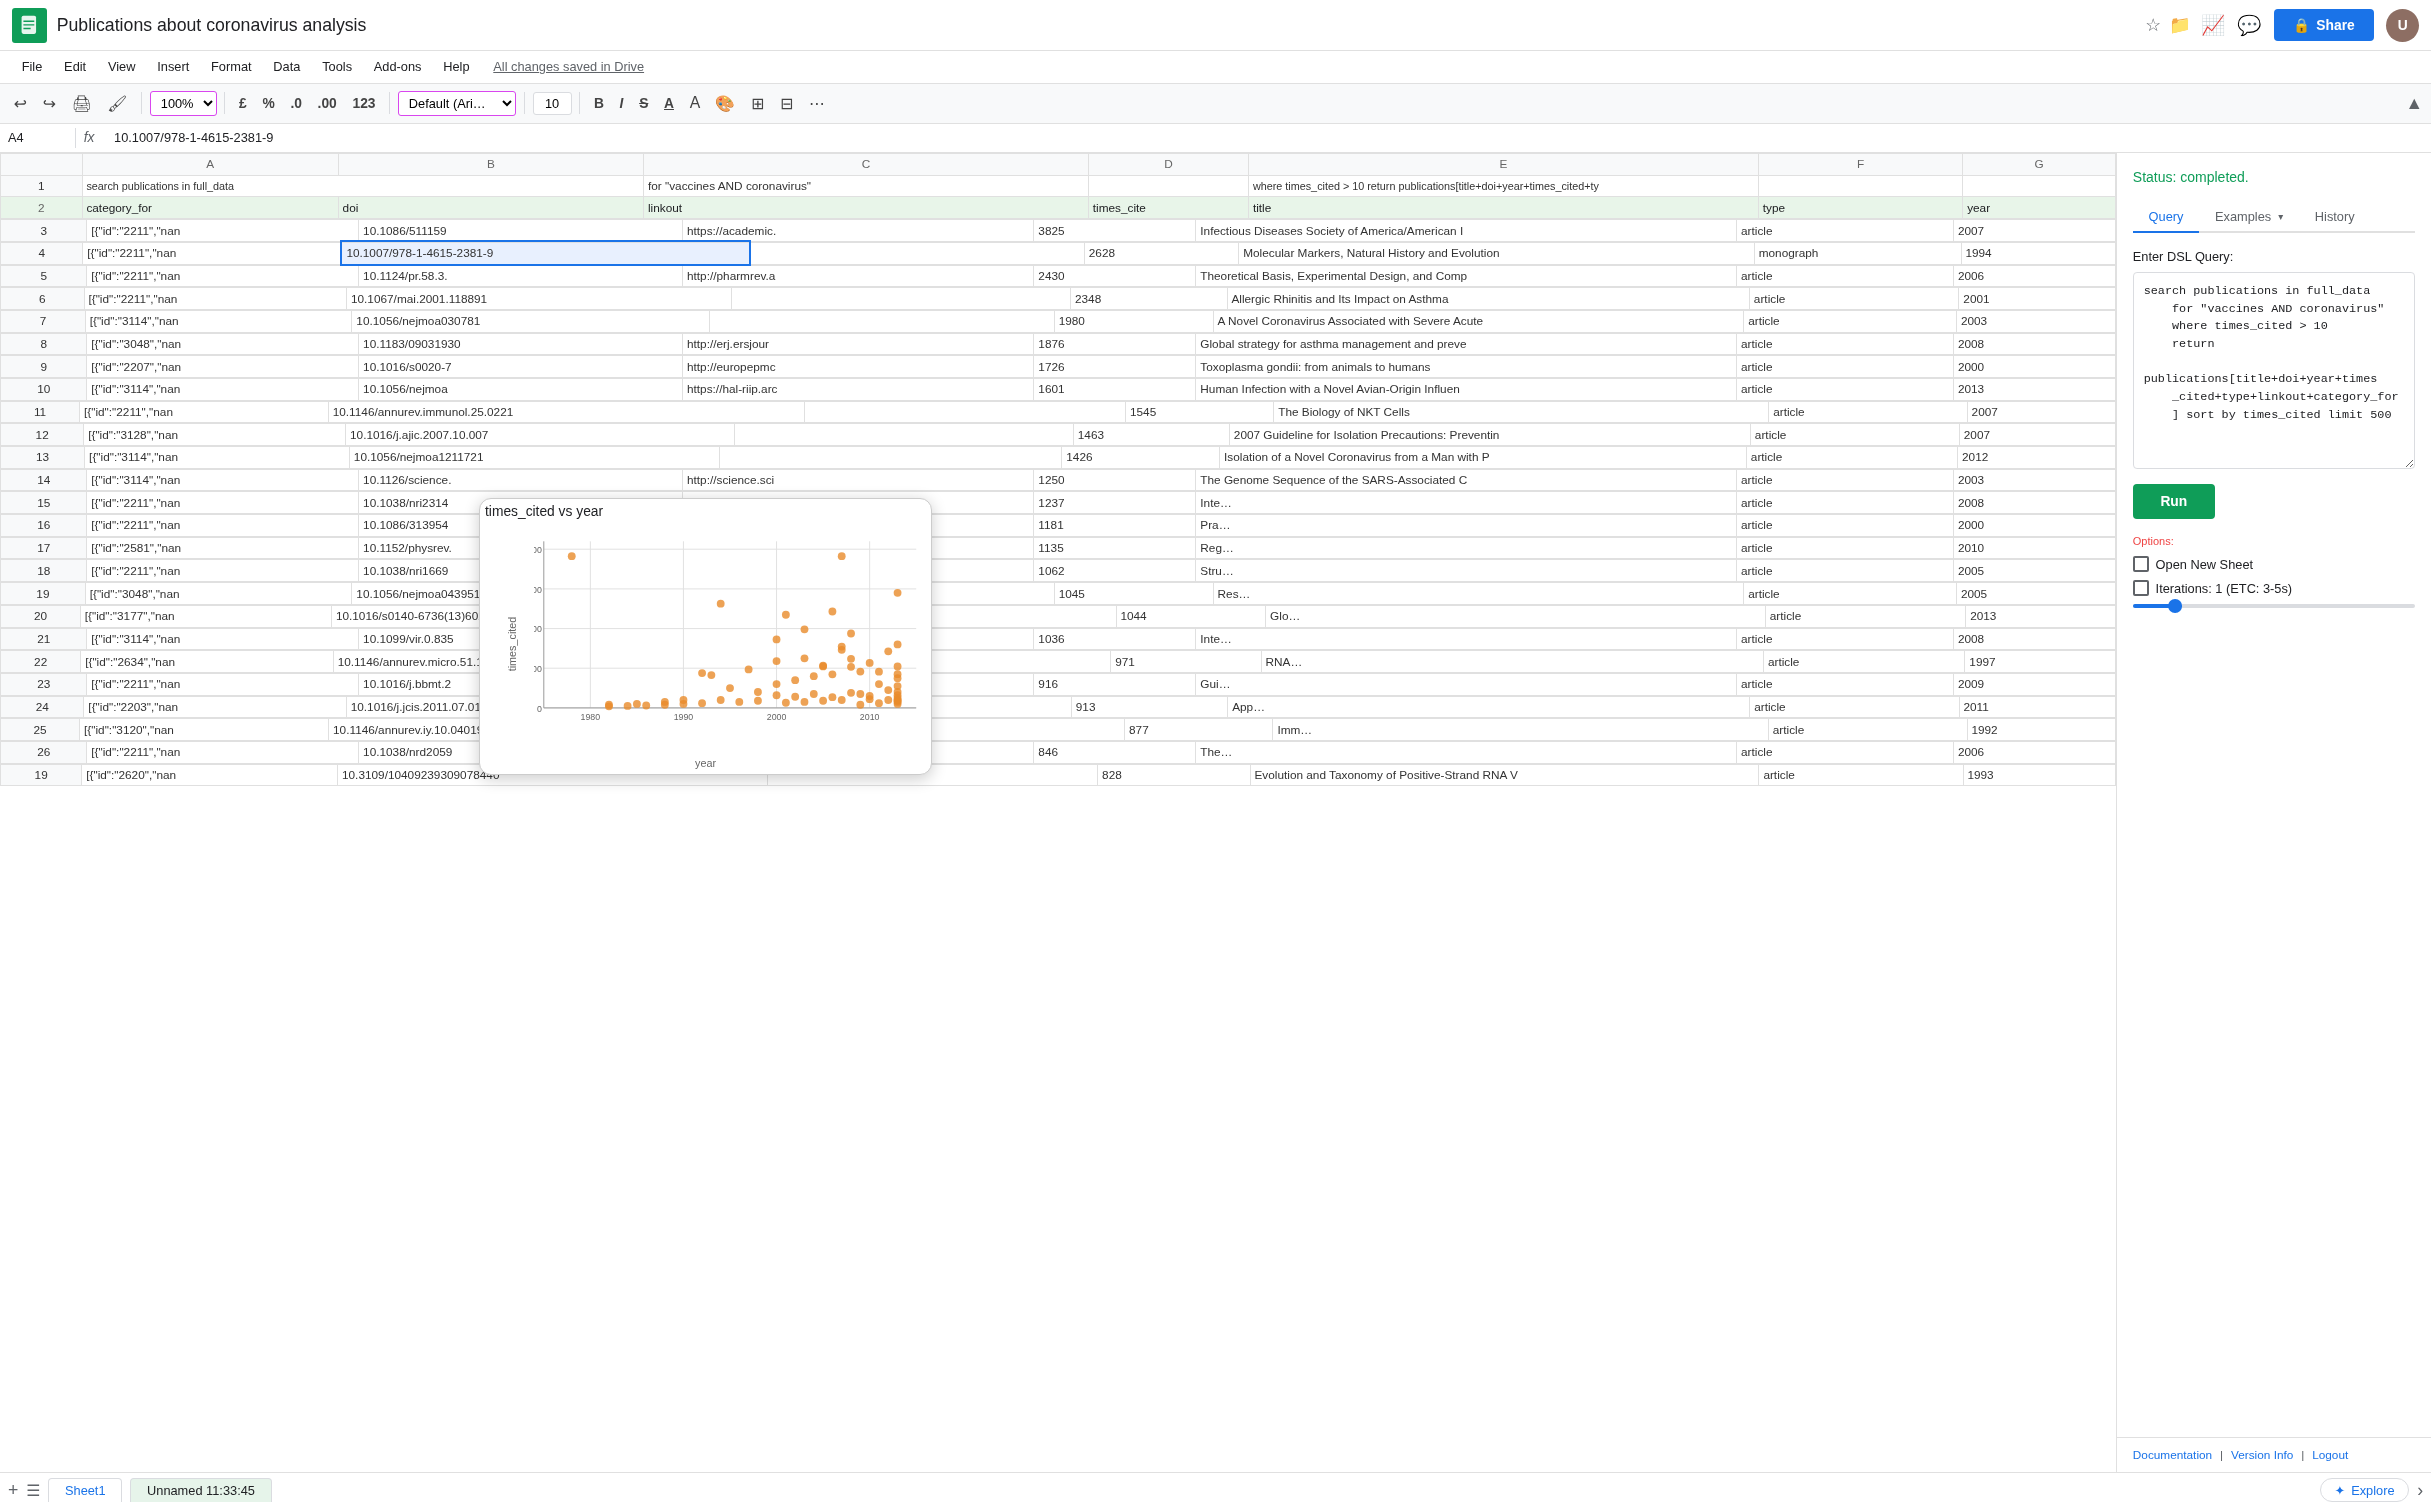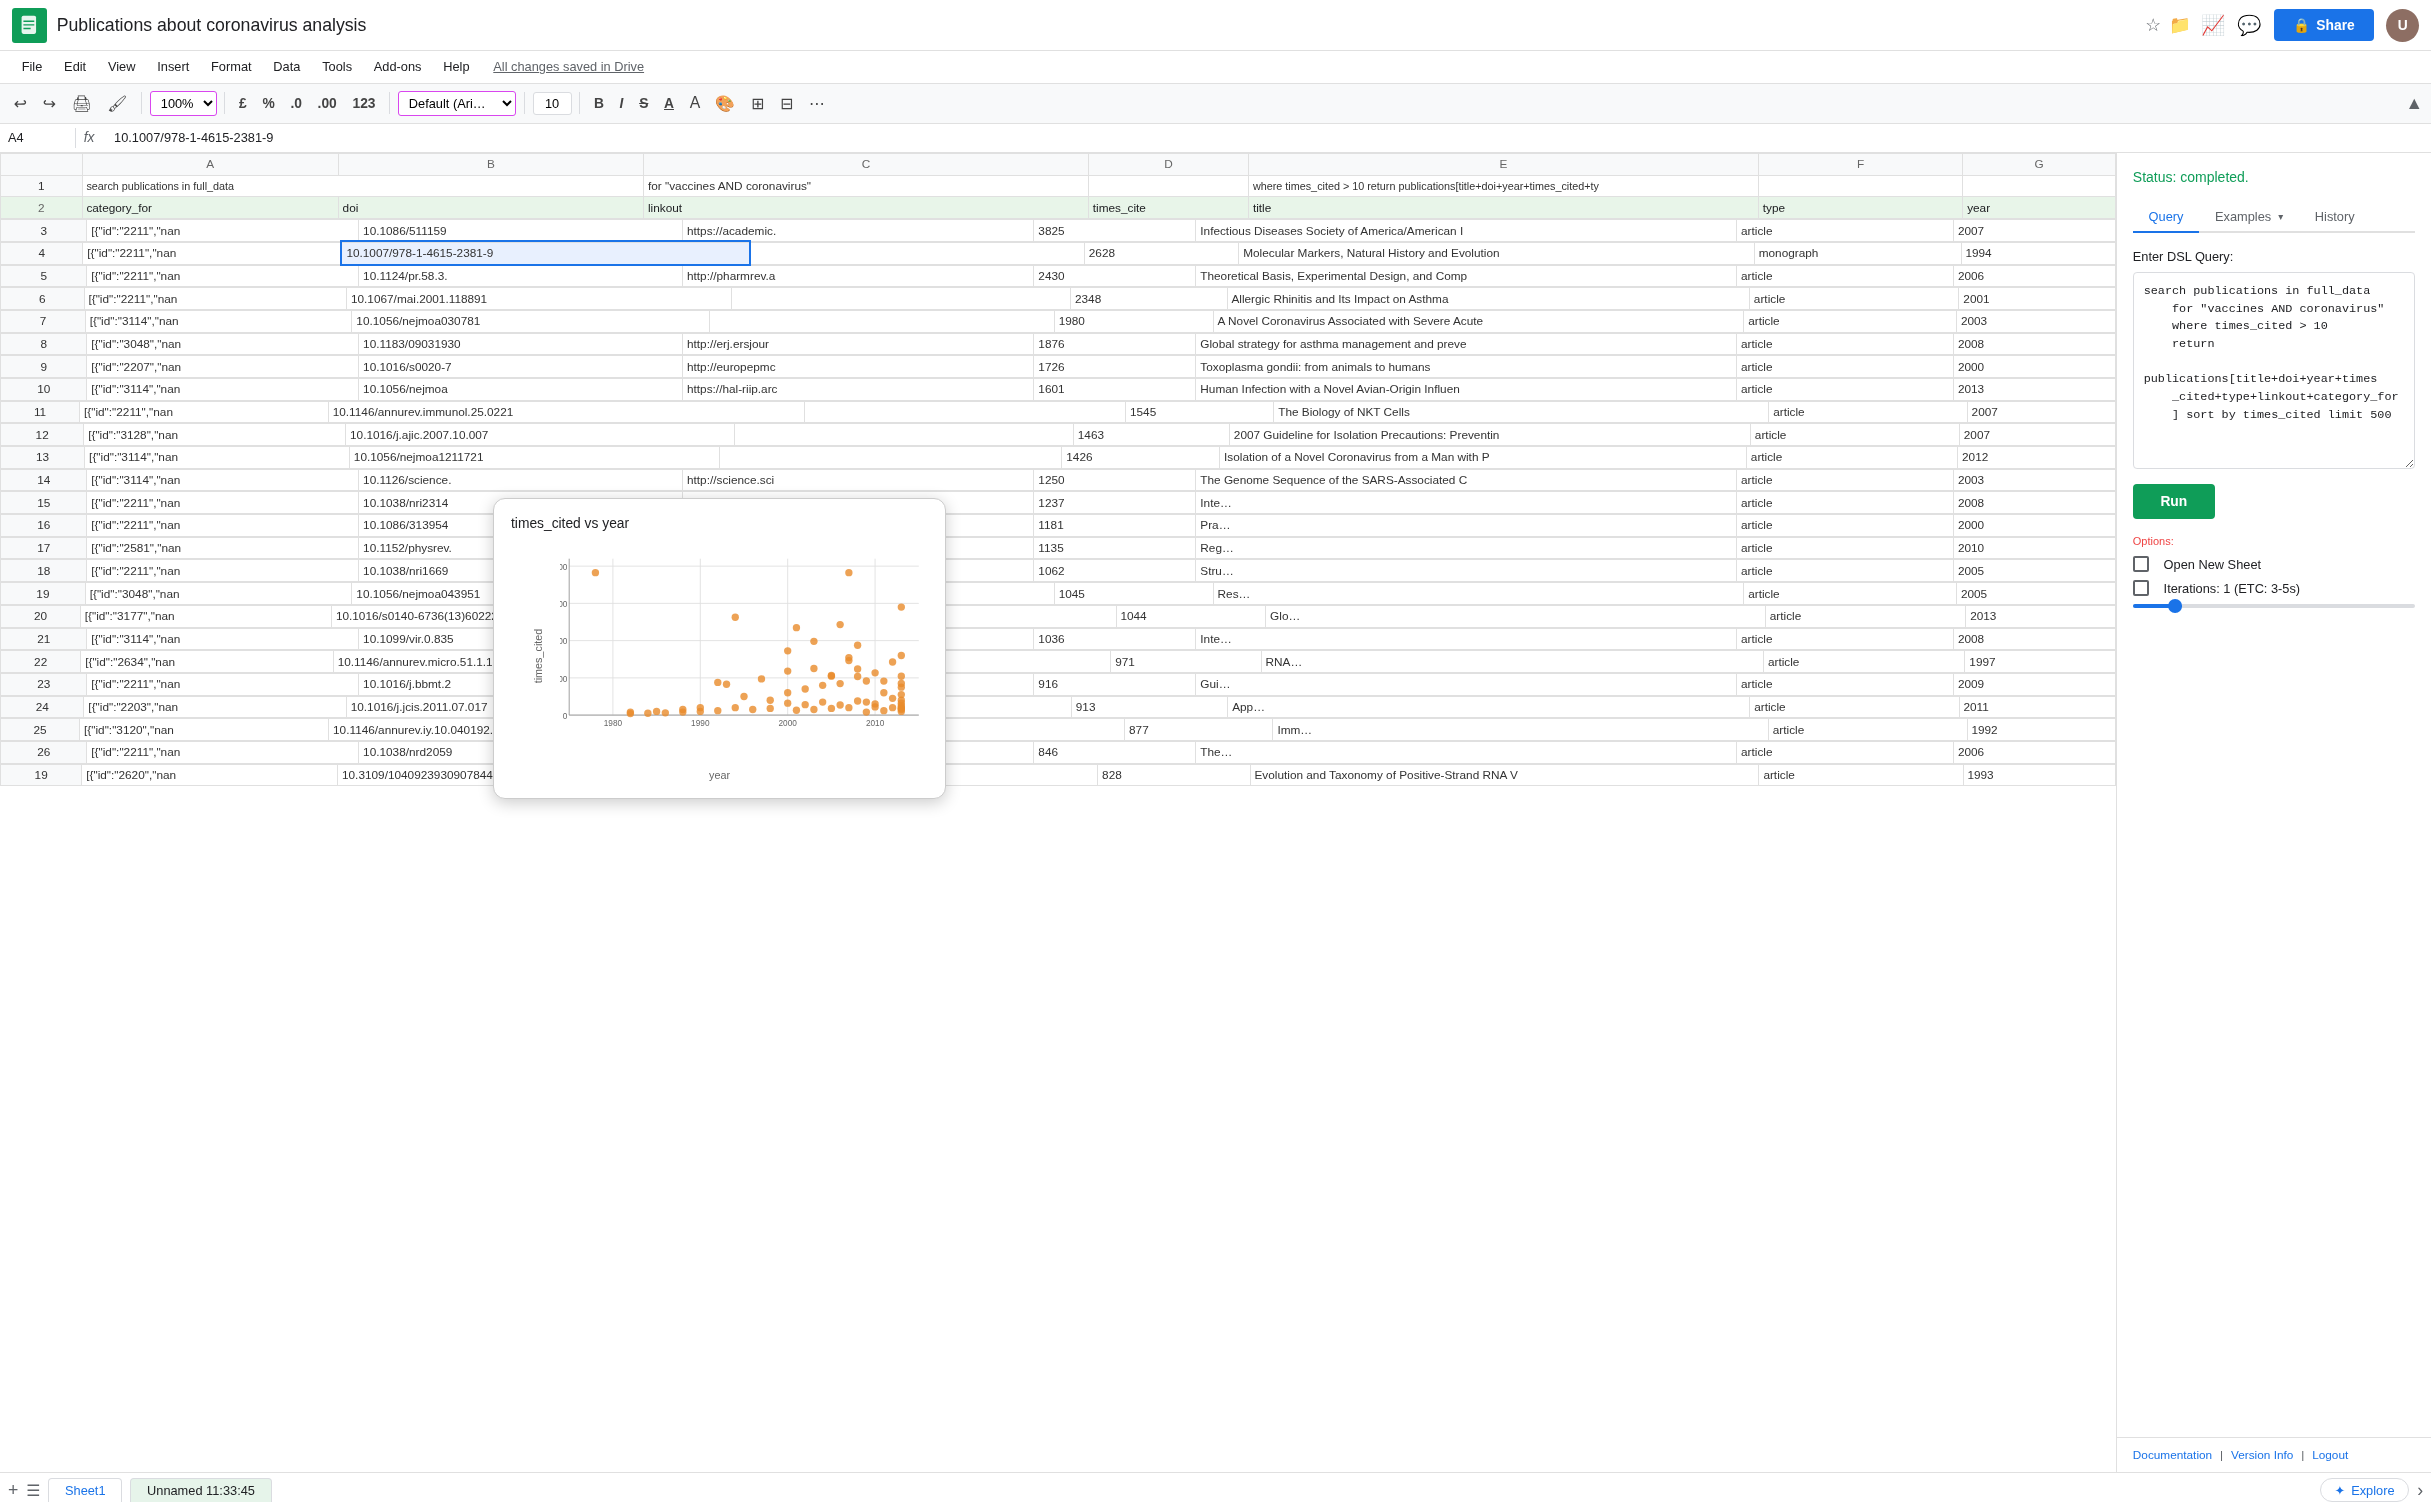--- a/index.html
+++ b/index.html
@@ -97,34 +97,34 @@
     .tab.active { color: #1a73e8; border-bottom-color: #1a73e8; font-weight: 500; }
     .tab-examples { display: flex; align-items: center; gap: 7px; }
     .tab-chevron { font-size: 9.9px; }
 
     .dsl-label { font-size: 12.8px; color: #202124; margin-bottom: 7.9px; }
     .dsl-textarea { width: 100%; min-height: 197px; border: 1px solid #dadce0; border-radius: 3.9px; padding: 9.9px; font-family: 'Courier New', monospace; font-size: 11.8px; color: #202124; resize: vertical; line-height: 1.5; }
 
     .run-btn { background: #0f9d58; color: #fff; border: none; border-radius: 3.9px; padding: 9.9px 27.6px; font-size: 13.8px; font-weight: 600; cursor: pointer; margin-top: 11.8px; }
 
     .options-label { font-size: 11px; font-weight: 500; color: #ef4444; margin-top: 15.8px; margin-bottom: 9.9px; }
-    .option-item { display: flex; align-items: center; gap: 15px; margin-bottom: 7.9px; font-size: 12.8px; color: #202124; }
+    .option-item { display: flex; align-items: center; gap: 7px; margin-bottom: 7.9px; font-size: 12.8px; color: #202124; }
     .option-checkbox { width: 15.8px; height: 15.8px; border: 2px solid #5f6368; border-radius: 2px; cursor: pointer; }
     .slider-track { width: 100%; height: 3.9px; background: #dadce0; border-radius: 2px; position: relative; margin-top: 7.9px; }
     .slider-fill { width: 15%; height: 3.9px; background: #1a73e8; border-radius: 2px; }
     .slider-thumb { width: 13.8px; height: 13.8px; background: #1a73e8; border-radius: 50%; position: absolute; top: -4.9px; left: 15%; transform: translateX(-50%); }
 
     .side-panel-footer { border-top: 1px solid #e0e0e0; padding: 9.9px 15.8px; font-size: 11.8px; color: #5f6368; display: flex; gap: 7.9px; }
     .footer-link { color: #1a73e8; cursor: pointer; text-decoration: none; }
 
     
     .chart-overlay {
       position: absolute; background: #fff; border: 1px solid #ccc; border-radius: 12px; box-shadow: 0 3.9px 15.8px rgba(0,0,0,0.2);
-      width: 453px; padding: 17px; z-index: 100;
-      top: 345px; left: 493px;
+      width: 453px; padding: 5px; z-index: 100;
+      top: 345px; left: 479px;
     }
     .chart-title { font-size: 13.8px; color: #202124; margin-bottom: 11.8px; }
     svg.scatter { width: 100%; height: 197px; }
 
     .spreadsheet-container { position: relative; flex: 1; overflow: hidden; display: flex; flex-direction: column; }
   </style>
 </head>
 <body>
 
 <div class="title-bar">

